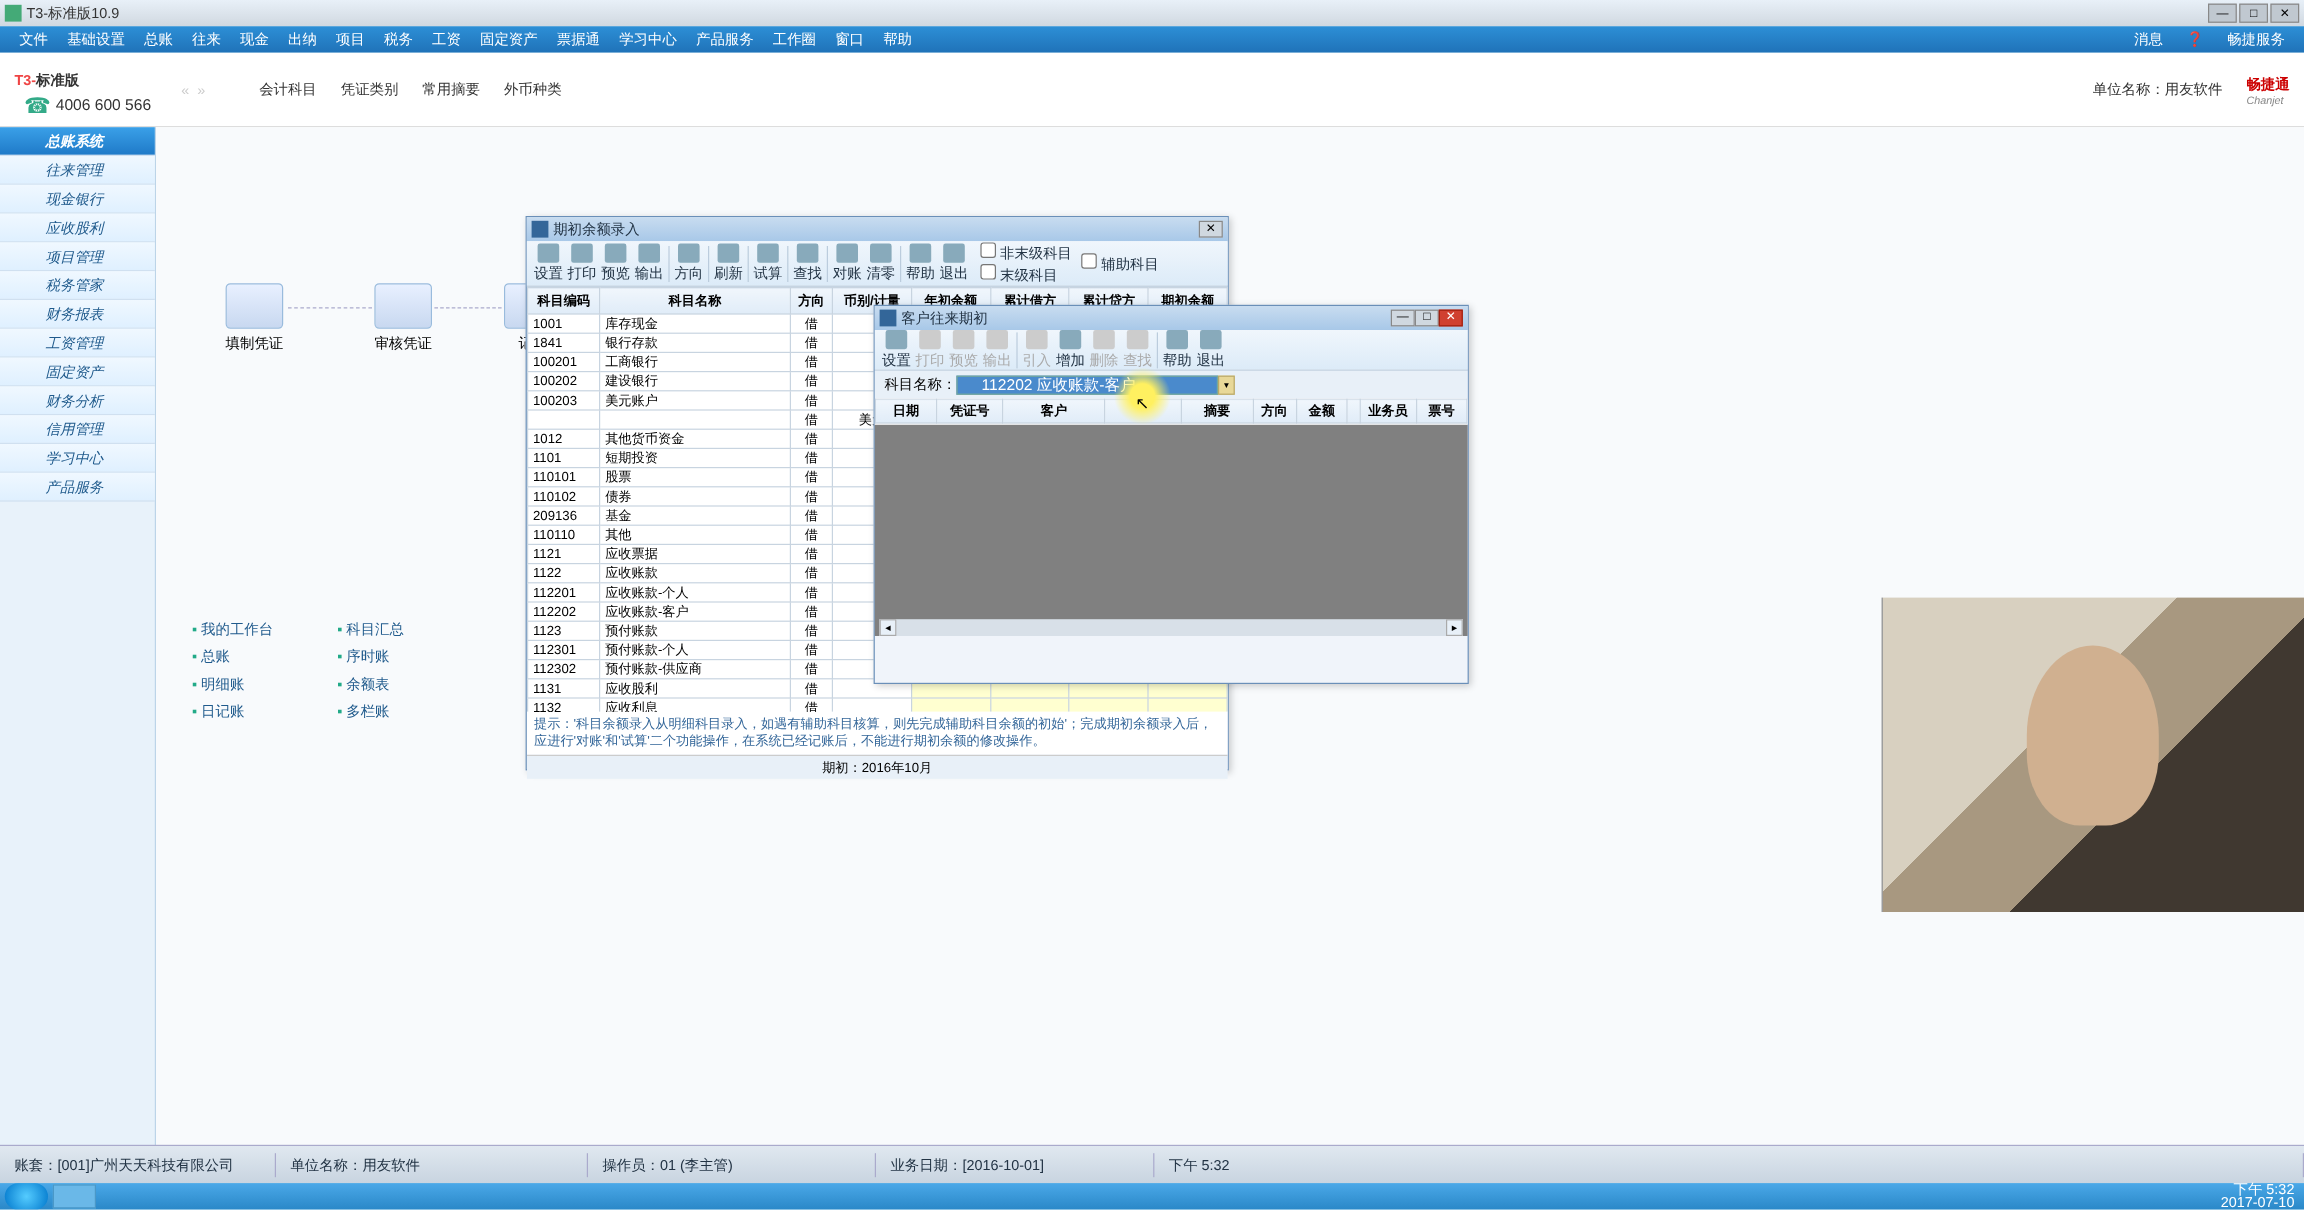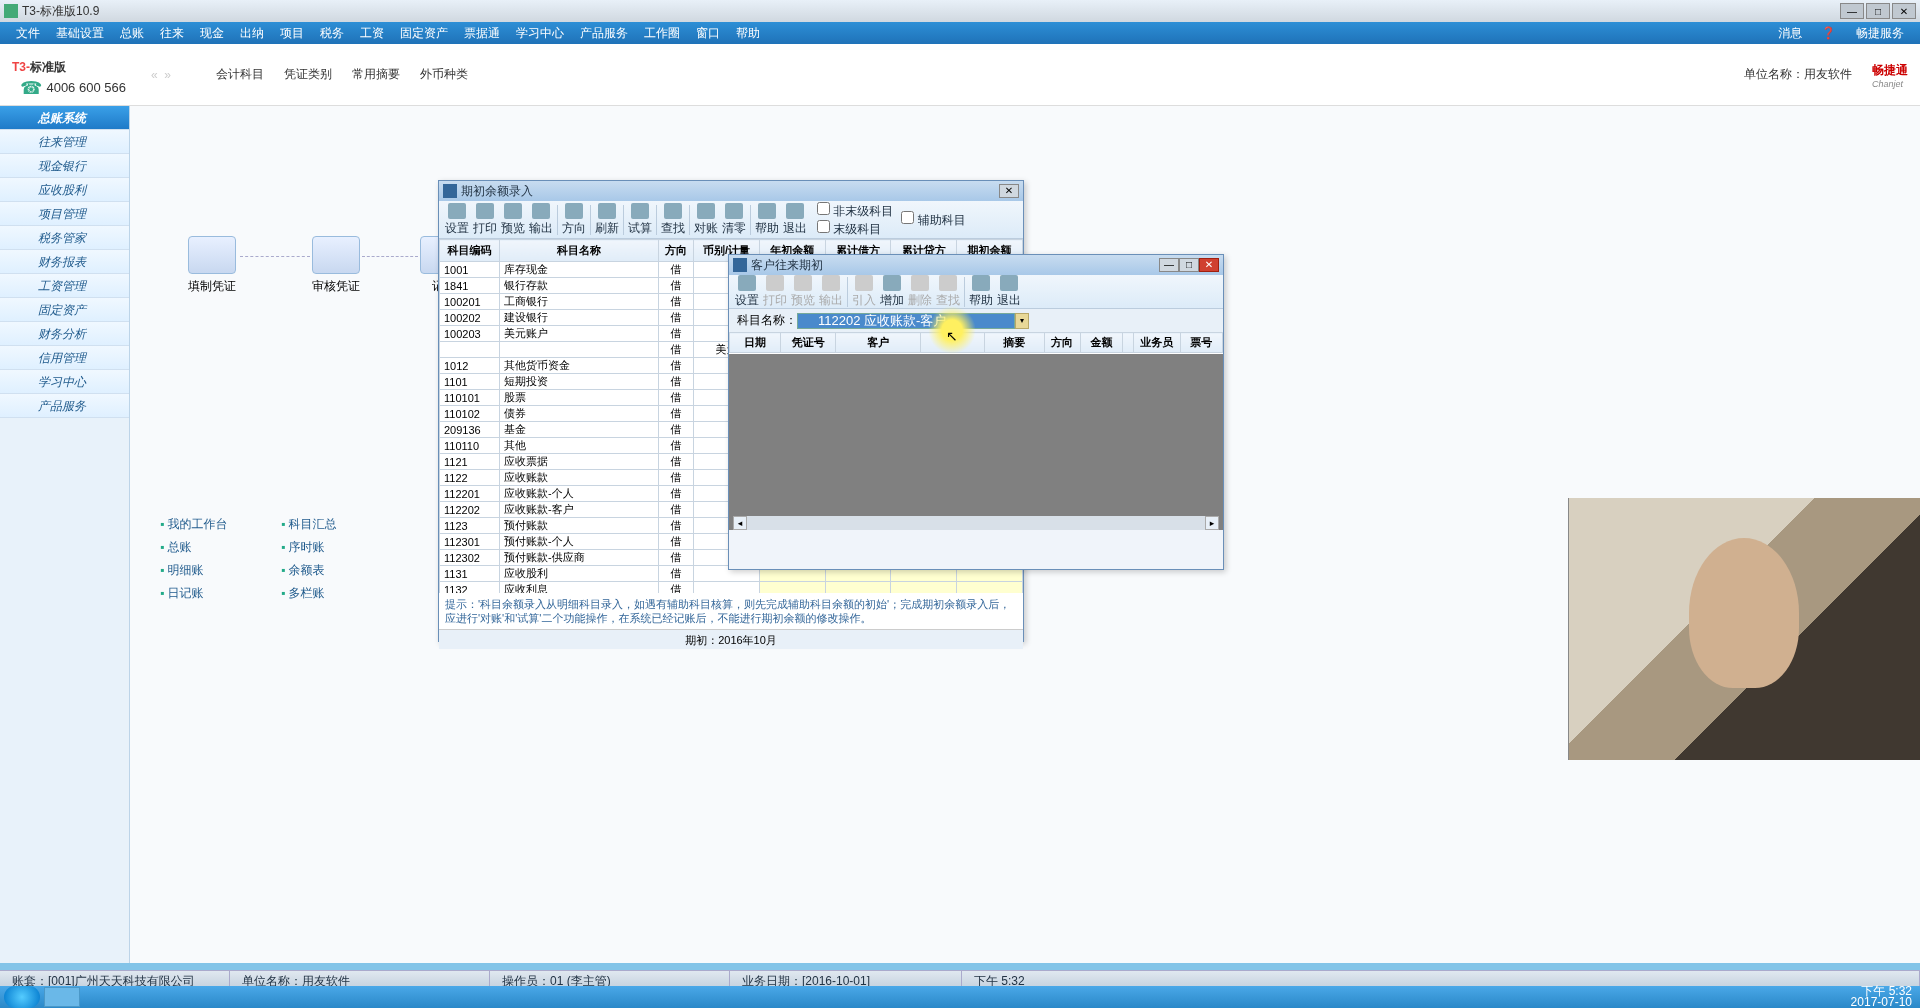--- a/index.html
+++ b/index.html
@@ -88,21 +88,21 @@
 .subscroll .strack { flex: 1; }
 
 .summary { height: 20px; background: #fff; border-top: 1px solid #ccc; display: flex; }
 .summary span { border-right: 1px solid #ccc; padding: 0 8px; line-height: 20px; font-size: 11px; }
 
 
 .spot { position: absolute; width: 48px; height: 48px; border-radius: 50%; background: radial-gradient(circle, #fff060 30%, rgba(255,240,96,0) 70%); pointer-events: none; }
 .cursor { position: absolute; font-size: 14px; }
 
 
-.statusbar { position: absolute; bottom: 22px; left: 0; right: 0; height: 16px; background: linear-gradient(#e0e8f0,#c8d4e0); border-top: 1px solid #aac; display: flex; font-size: 11px; color: #234; }
+.statusbar { position: absolute; bottom: 22px; left: 0; right: 0; height: 32px; background: linear-gradient(#e0e8f0,#c8d4e0); border-top: 1px solid #aac; display: flex; font-size: 11px; color: #234; align-items: center; }
 .statusbar span { padding: 0 12px; line-height: 20px; border-right: 1px solid #aac; }
 .statusbar span:first-child { width: 230px; }
 .statusbar span.op { width: 240px; }
 
 
 .taskbar { position: absolute; bottom: 0; left: 0; right: 0; height: 22px; background: linear-gradient(#4aa8e8,#2a88c8); display: flex; align-items: center; }
 .taskbar .start { width: 36px; height: 22px; background: radial-gradient(circle,#5cf,#07c); border-radius: 12px; margin: 0 4px; }
 .taskbar .tapp { width: 36px; height: 20px; background: #6ab8e8; border: 1px solid #4a98c8; margin-right: 2px; }
 .taskbar .tray { margin-left: auto; display: flex; align-items: center; color: #fff; font-size: 10px; padding-right: 8px; gap: 4px; }
 .taskbar .tray .ticn { width: 14px; height: 14px; }

